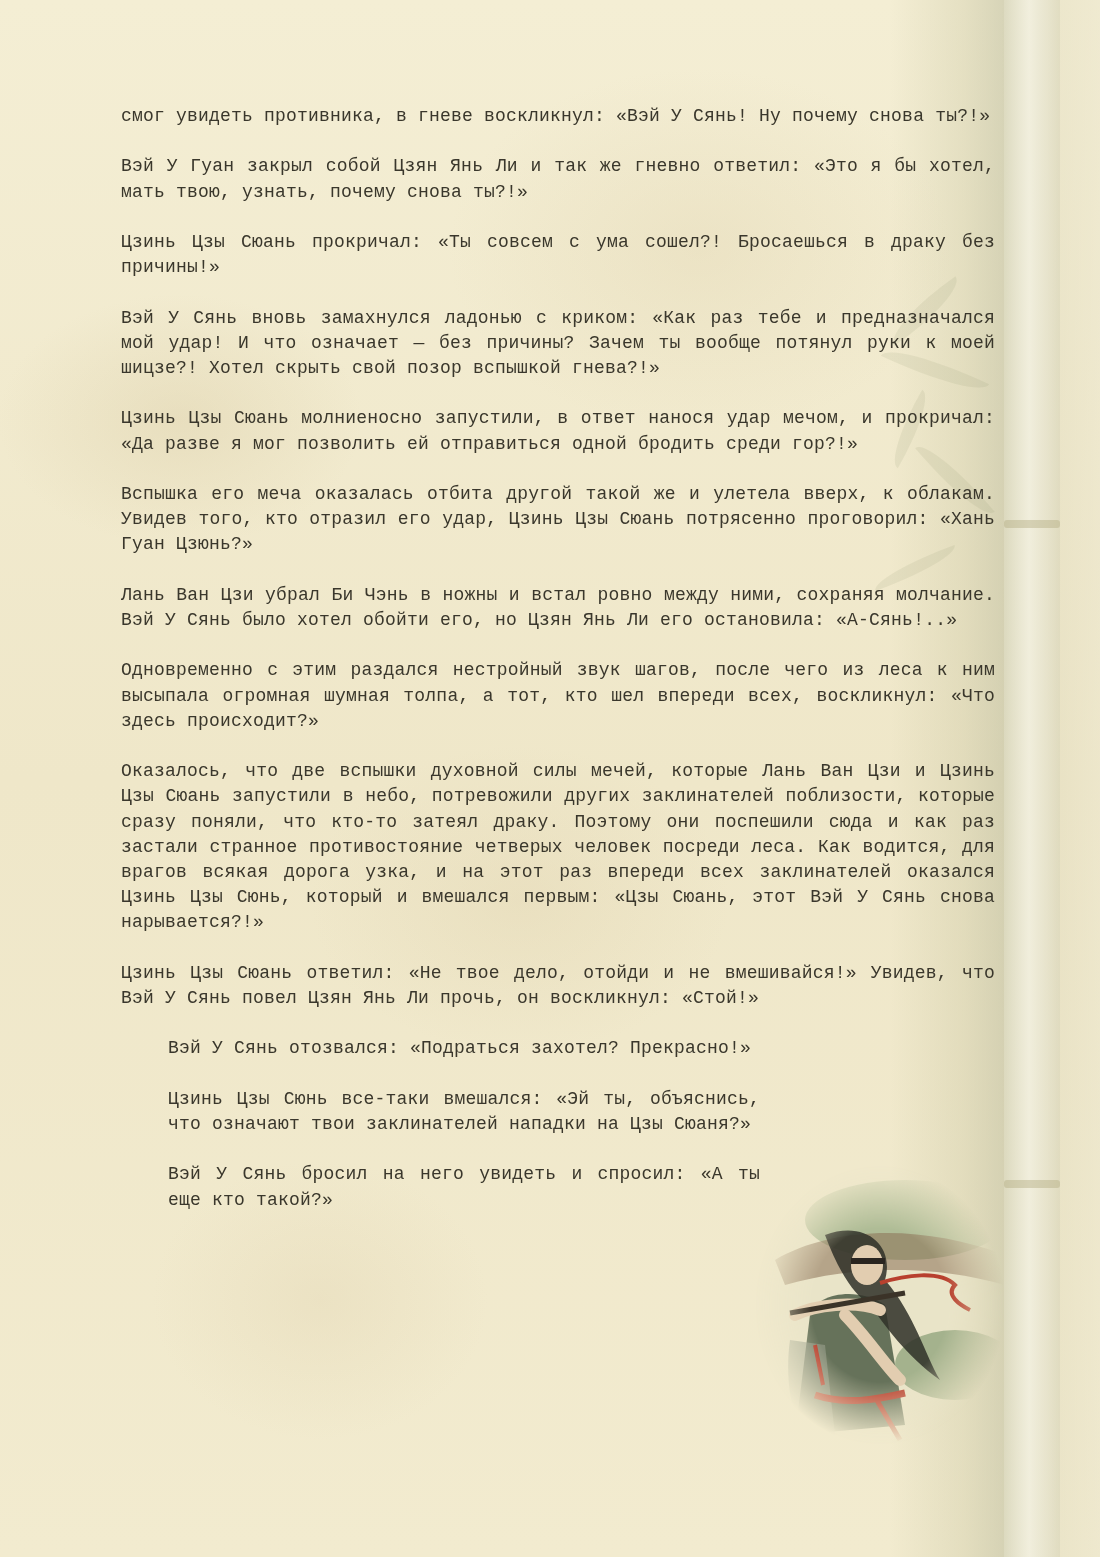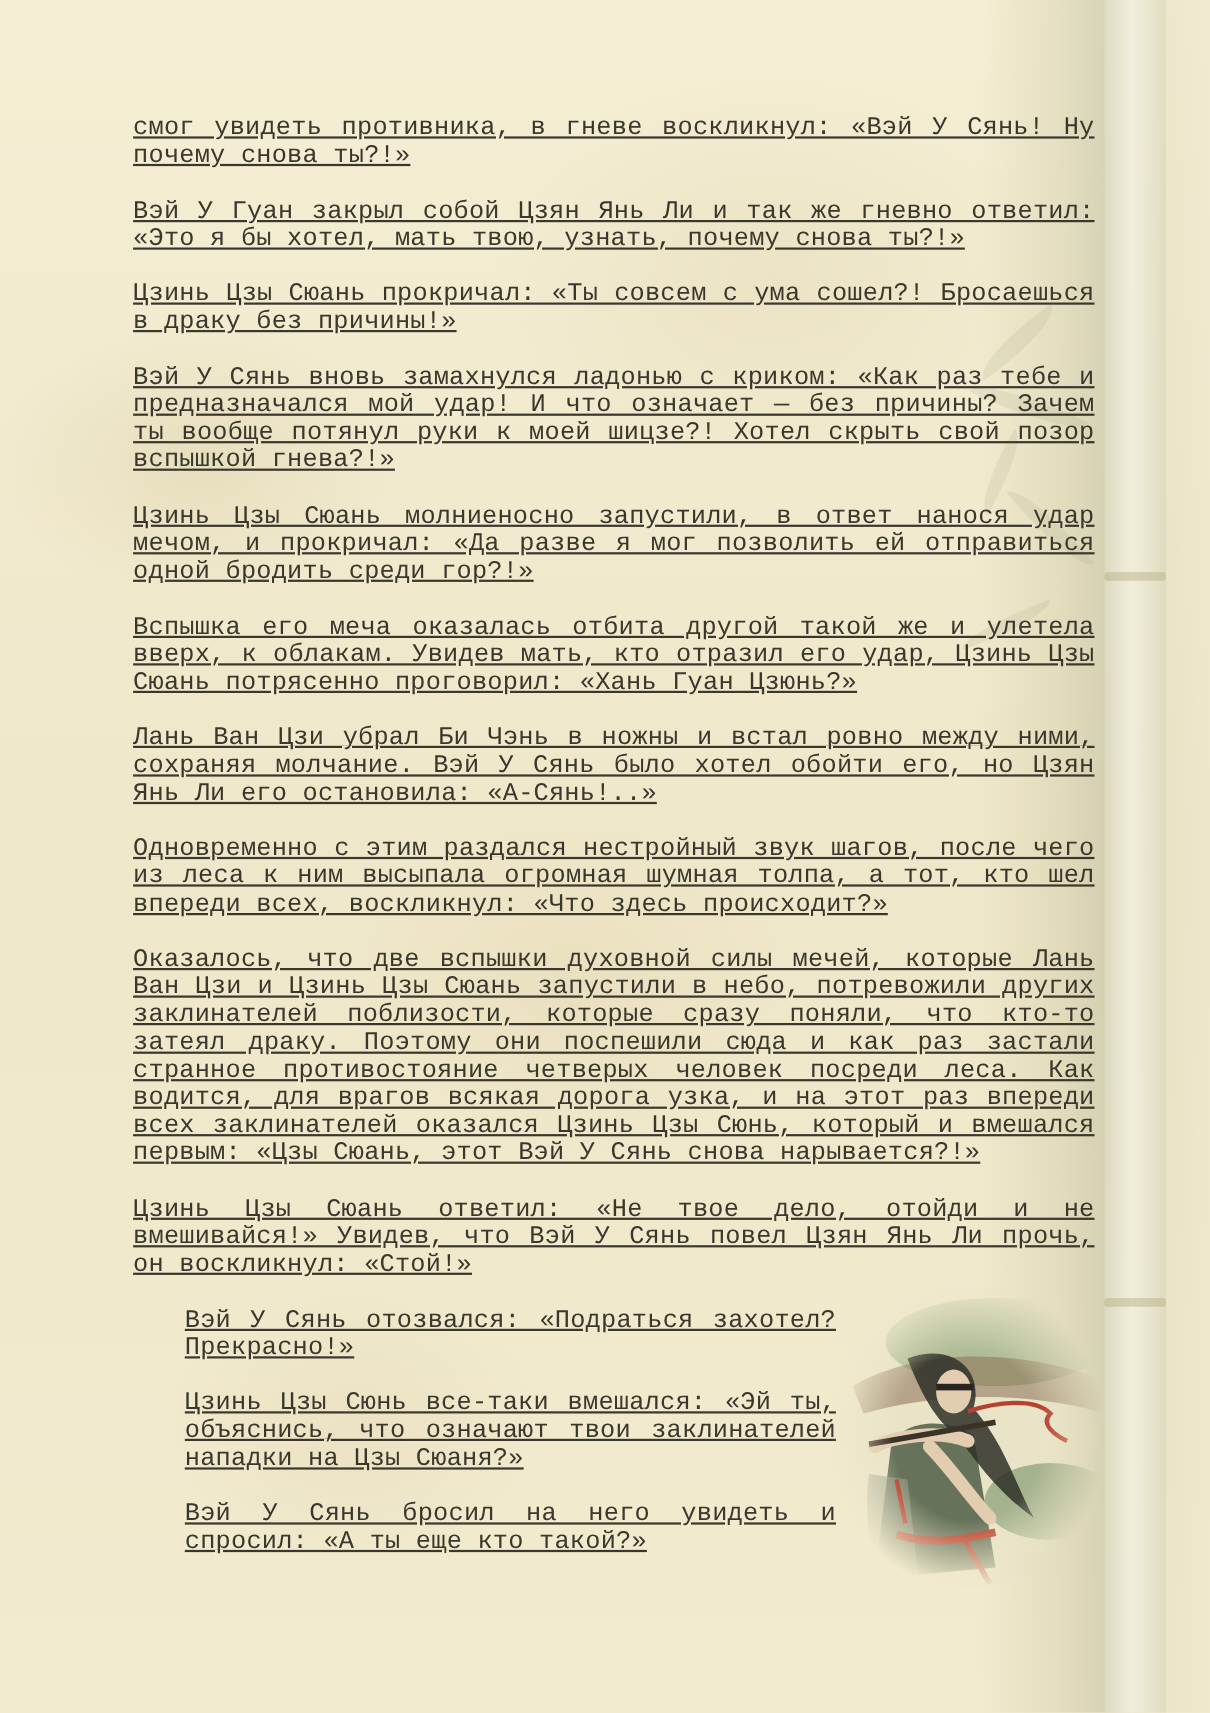--- a/index.html
+++ b/index.html
@@ -53,24 +53,23 @@
       position: absolute;
       background: rgba(120,130,90,0.10);
       border-radius: 100% 0 100% 0;
     }
     .text-column {
       position: absolute;
       left: 121px;
       top: 104px;
       width: 874px;
       color: #3a372c;
-      font-size: 23px;
+      font-size: 18px;
       line-height: 25.2px;
       letter-spacing: 0.2px;
-      text-decoration: underline;
     }
     .para {
       margin: 0 0 25.2px 0;
       text-align: justify;
       text-align-last: left;
     }
     .para.narrow {
       width: 592px;
       margin-left: 47px;
     }
@@ -98,21 +97,21 @@
 <div class="leaf" style="right:150px;top:420px;width:80px;height:18px;transform:rotate(-60deg)"></div>
 <div class="leaf" style="right:95px;top:470px;width:100px;height:20px;transform:rotate(50deg)"></div>
 <div class="leaf" style="right:140px;top:560px;width:90px;height:16px;transform:rotate(-20deg)"></div>
 
 <div class="text-column">
   <p class="para">смог увидеть противника, в гневе воскликнул: «Вэй У Сянь! Ну почему снова ты?!»</p>
   <p class="para">Вэй У Гуан закрыл собой Цзян Янь Ли и так же гневно ответил: «Это я бы хотел, мать твою, узнать, почему снова ты?!»</p>
   <p class="para">Цзинь Цзы Сюань прокричал: «Ты совсем с ума сошел?! Бросаешься в драку без причины!»</p>
   <p class="para">Вэй У Сянь вновь замахнулся ладонью с криком: «Как раз тебе и предназначался мой удар! И что означает — без причины? Зачем ты вообще потянул руки к моей шицзе?! Хотел скрыть свой позор вспышкой гнева?!»</p>
   <p class="para">Цзинь Цзы Сюань молниеносно запустили, в ответ нанося удар мечом, и прокричал: «Да разве я мог позволить ей отправиться одной бродить среди гор?!»</p>
-  <p class="para">Вспышка его меча оказалась отбита другой такой же и улетела вверх, к облакам. Увидев мать, кто отразил его удар, Цзинь Цзы Сюань потрясенно проговорил: «Хань Гуан Цзюнь?»</p>
+  <p class="para">Вспышка его меча оказалась отбита другой такой же и улетела вверх, к облакам. Увидев того, кто отразил его удар, Цзинь Цзы Сюань потрясенно проговорил: «Хань Гуан Цзюнь?»</p>
   <p class="para">Лань Ван Цзи убрал Би Чэнь в ножны и встал ровно между ними, сохраняя молчание. Вэй У Сянь было хотел обойти его, но Цзян Янь Ли его остановила: «А-Сянь!..»</p>
   <p class="para">Одновременно с этим раздался нестройный звук шагов, после чего из леса к ним высыпала огромная шумная толпа, а тот, кто шел впереди всех, воскликнул: «Что здесь происходит?»</p>
   <p class="para">Оказалось, что две вспышки духовной силы мечей, которые Лань Ван Цзи и Цзинь Цзы Сюань запустили в небо, потревожили других заклинателей поблизости, которые сразу поняли, что кто-то затеял драку. Поэтому они поспешили сюда и как раз застали странное противостояние четверых человек посреди леса. Как водится, для врагов всякая дорога узка, и на этот раз впереди всех заклинателей оказался Цзинь Цзы Сюнь, который и вмешался первым: «Цзы Сюань, этот Вэй У Сянь снова нарывается?!»</p>
   <p class="para">Цзинь Цзы Сюань ответил: «Не твое дело, отойди и не вмешивайся!» Увидев, что Вэй У Сянь повел Цзян Янь Ли прочь, он воскликнул: «Стой!»</p>
   <p class="para narrow">Вэй У Сянь отозвался: «Подраться захотел? Прекрасно!»</p>
   <p class="para narrow">Цзинь Цзы Сюнь все-таки вмешался: «Эй ты, объяснись, что означают твои заклинателей нападки на Цзы Сюаня?»</p>
   <p class="para narrow">Вэй У Сянь бросил на него увидеть и спросил: «А ты еще кто такой?»</p>
 </div>
 
 <div class="illustration">

